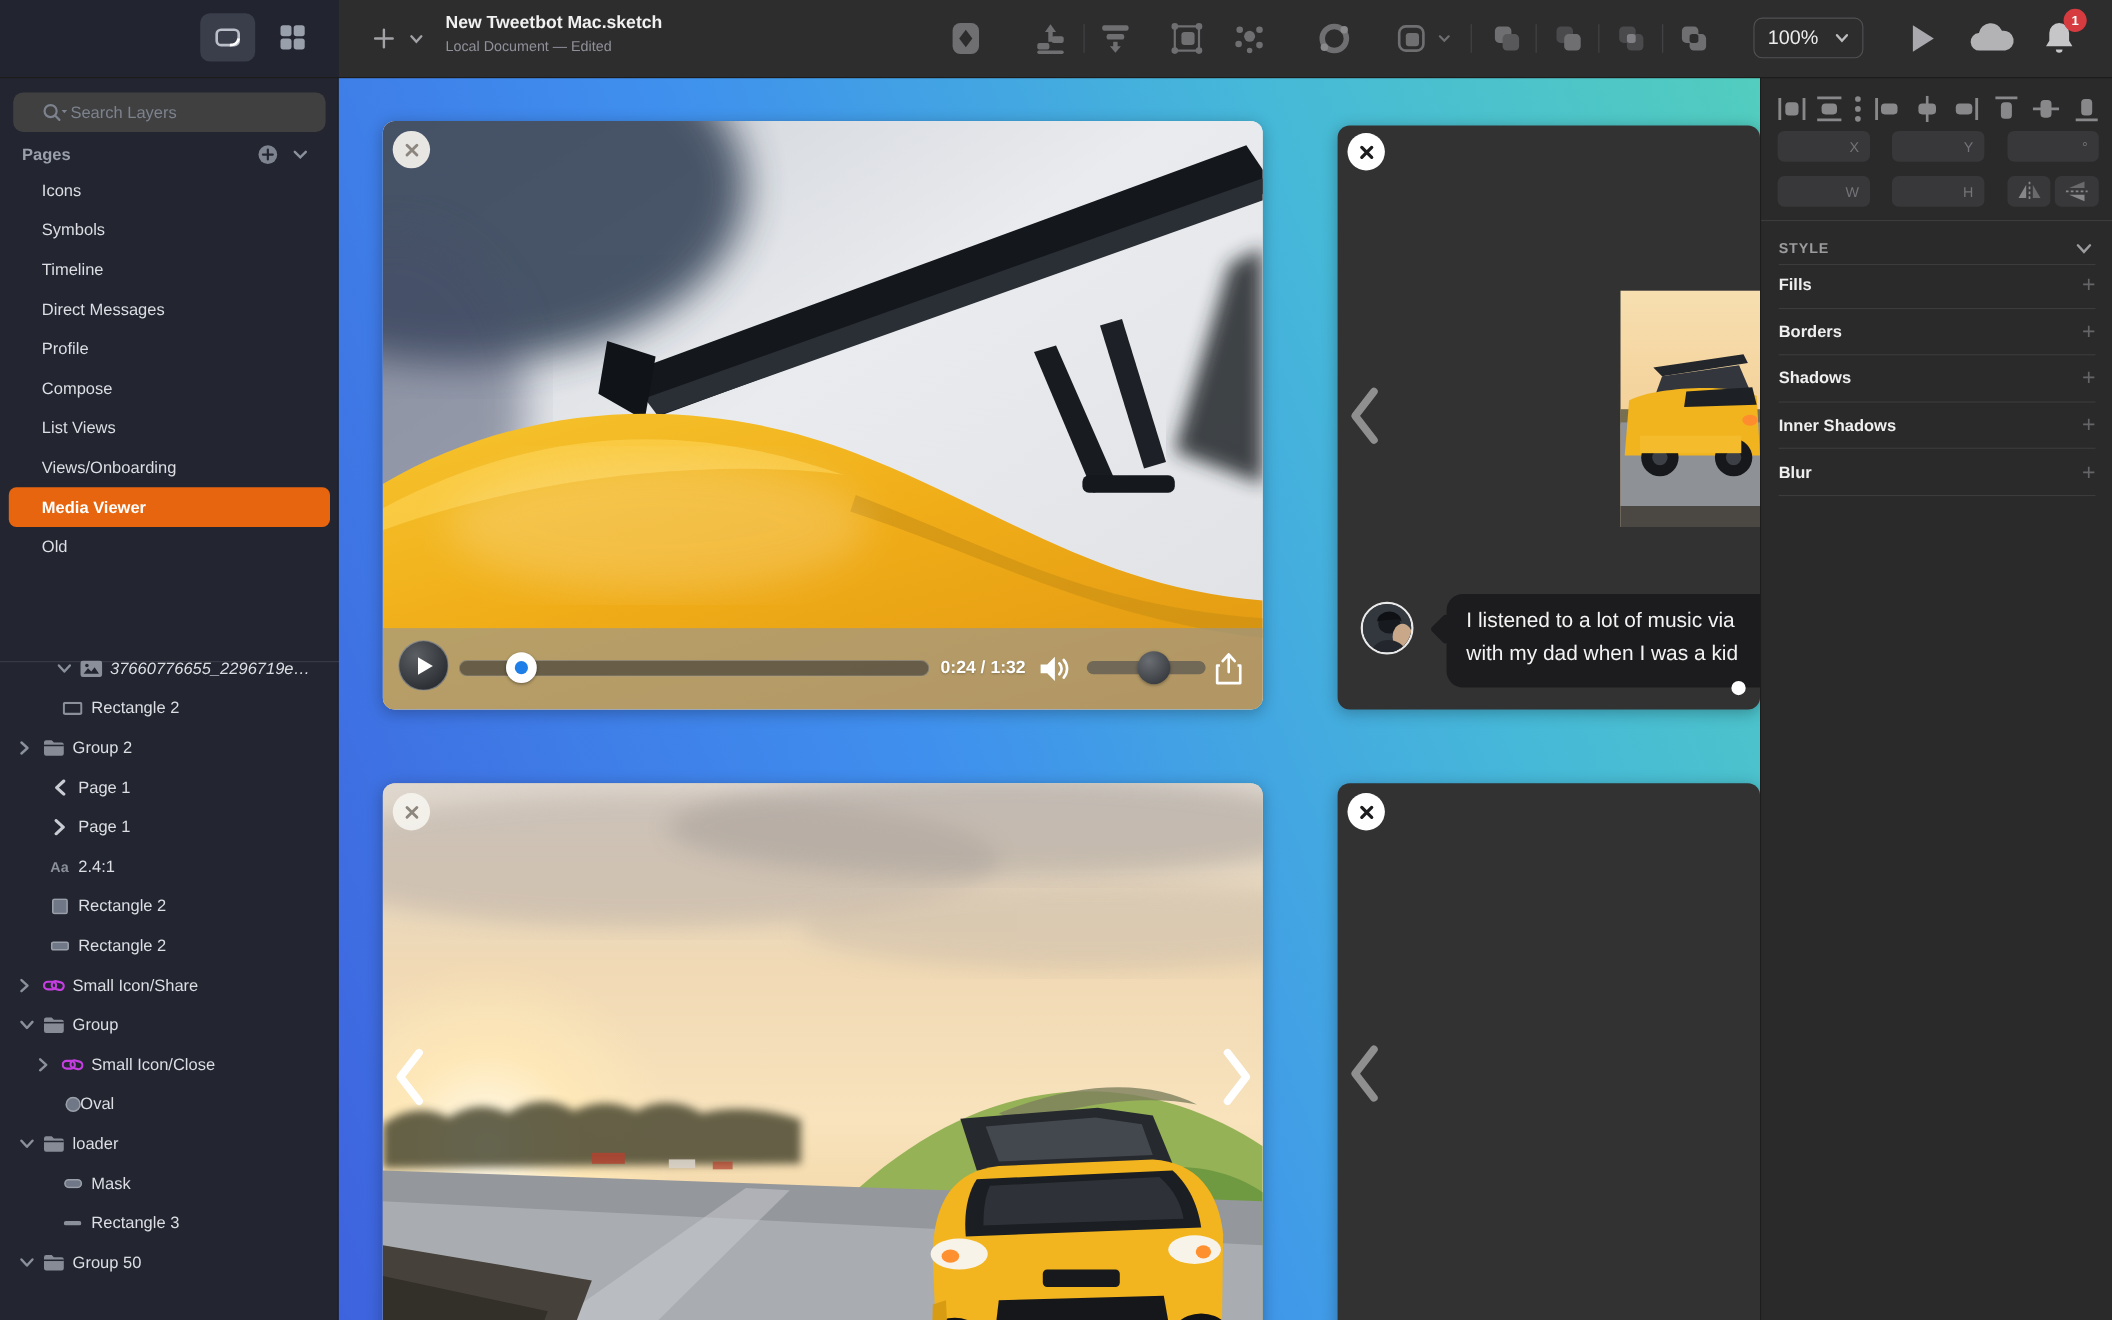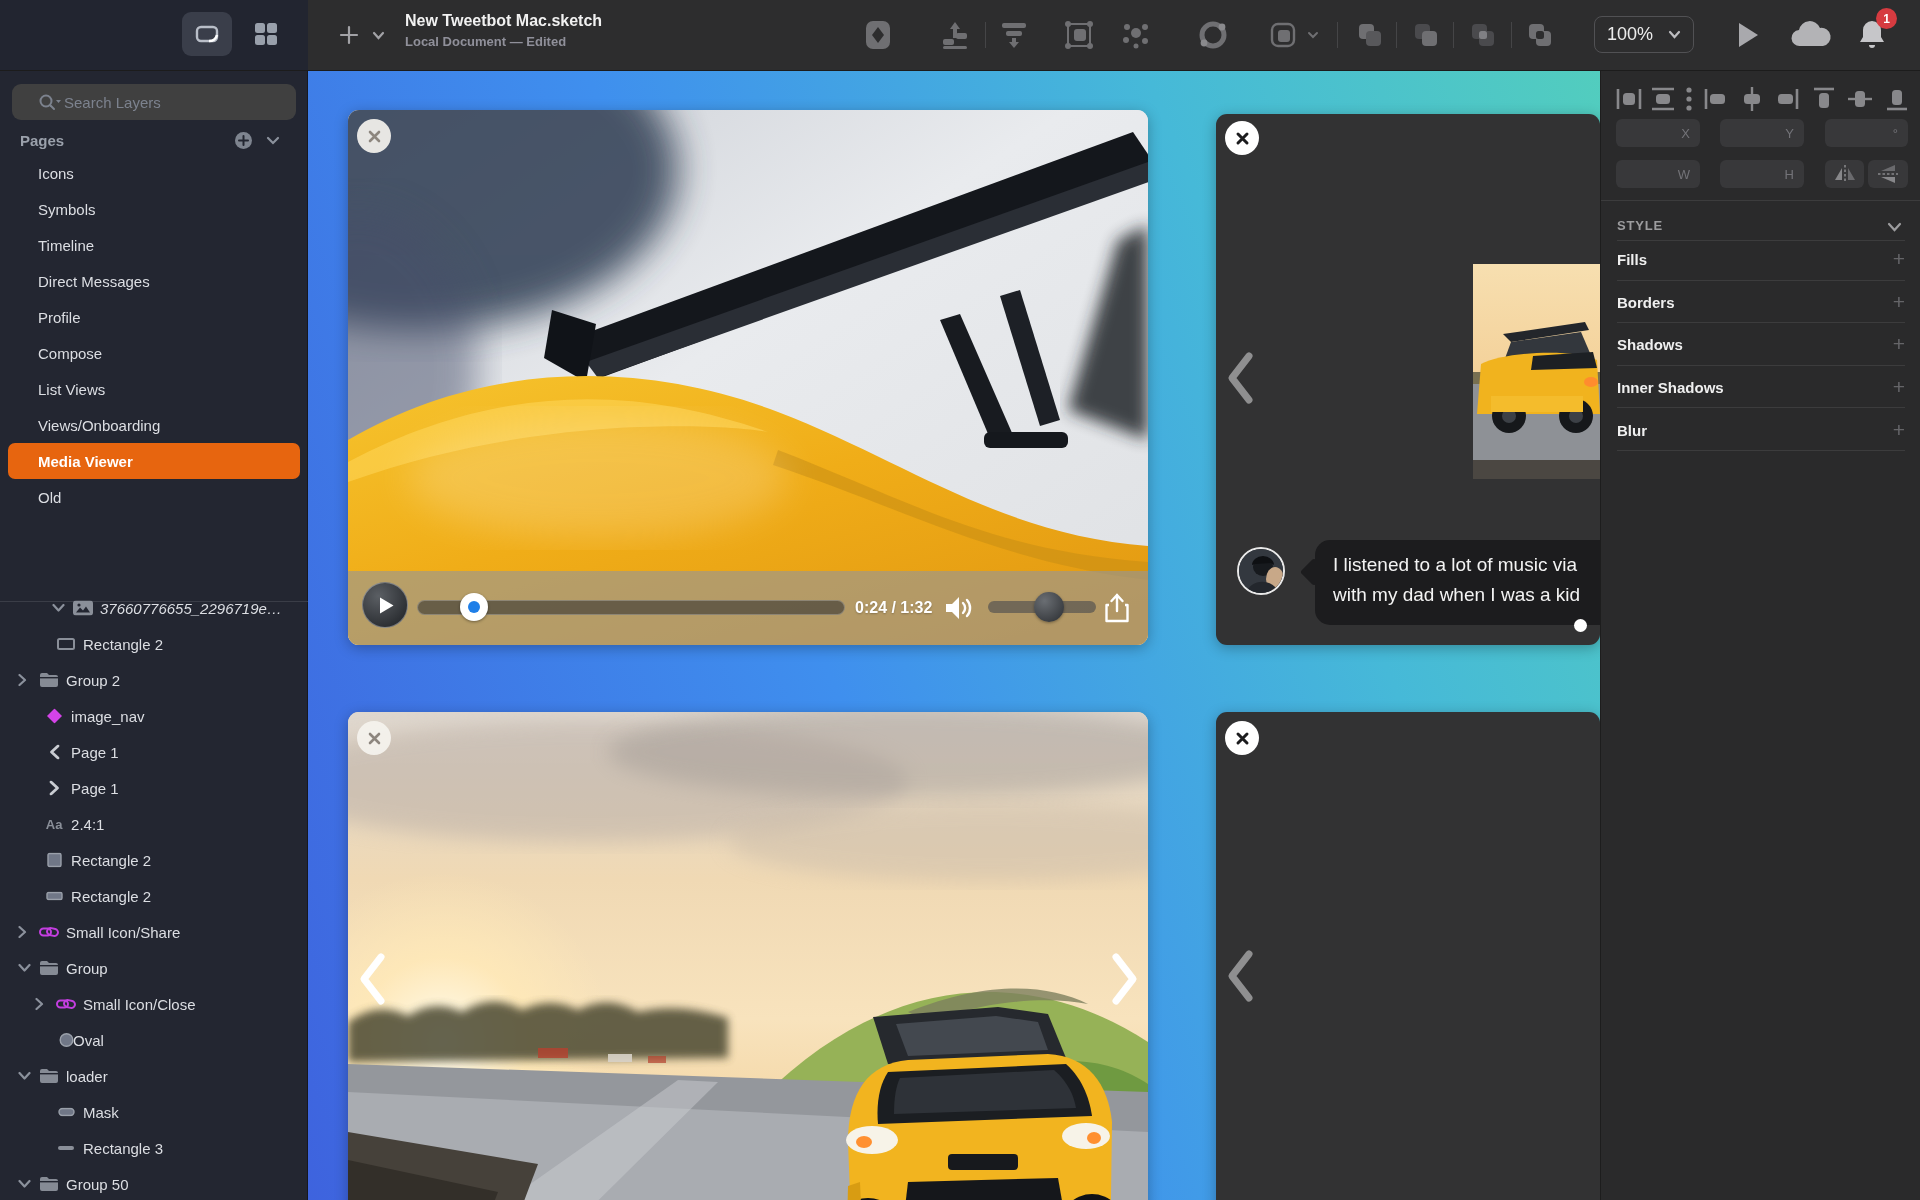--- a/index.html
+++ b/index.html
@@ -13,21 +13,21 @@
            border-bottom:1px solid #1c1c1c;z-index:30;}
   #toolbar-cap{position:absolute;top:0;left:0;width:308px;height:70px;background:#222530;}
   .view-toggle{position:absolute;top:12px;height:44px;display:flex;align-items:center;justify-content:center;border-radius:9px;}
   .tbtn{position:absolute;top:0;height:70px;display:flex;align-items:center;justify-content:center;}
   .tb-sep{position:absolute;top:22px;width:1px;height:26px;background:#454547;}
   #zoom-box{position:absolute;left:1594px;top:16px;width:100px;height:37px;border:1px solid #515154;
             border-radius:8px;display:flex;align-items:center;box-sizing:border-box;padding:0 12px;justify-content:space-between;}
   #zoom-box span{font-size:18px;color:#ececec;}
   #doc-title{position:absolute;left:405px;top:12px;}
   #doc-title .t{font-size:16px;font-weight:bold;color:#f1f1f1;line-height:18px;}
-  #doc-title .s{font-size:13px;color:#90909a;margin-top:4px;font-weight:bold;}
+  #doc-title .s{font-size:13px;color:#90909a;margin-top:4px;}
   #bell-badge{position:absolute;left:1876px;top:8px;min-width:21px;height:21px;border-radius:11px;background:#d63b40;
               color:#fff;font-size:12px;font-weight:bold;display:flex;align-items:center;justify-content:center;z-index:5;}
 
   
   #sidebar{position:absolute;top:70px;left:0;width:308px;height:1130px;background:#232631;box-shadow:inset -1px 0 0 rgba(0,0,0,.35);}
   #search-field{position:absolute;left:12px;top:14px;width:284px;height:36px;background:#404040;border-radius:9px;
                 display:flex;align-items:center;box-sizing:border-box;padding:0 10px;justify-content:flex-end;}
   #search-field input{background:transparent;border:none;outline:none;color:#cfd2d8;font-size:15px;width:220px;
                       font-family:"Liberation Sans",sans-serif;}
   #search-field input::placeholder{color:#7c828e;}
@@ -342,28 +342,20 @@
               <path d="M1.5 1.5 L7 6.5 L1.5 11.5" stroke="#8b919c" stroke-width="2.2" fill="none" stroke-linecap="round" stroke-linejoin="round"></path>
             </svg>
           </span>
           <span class="ico" style="left: 38px;">
             <svg width="20" height="16" viewBox="0 0 20 16">
               <path d="M1 3 a2 2 0 0 1 2-2 h5 l2 2 h7 a2 2 0 0 1 2 2 v8 a2 2 0 0 1 -2 2 H3 a2 2 0 0 1 -2-2 Z" fill="#868b95"></path>
               <rect x="1" y="5" width="18" height="1.4" fill="#232631"></rect>
             </svg>
           </span>
           <span class="lbl" style="left: 66px;">Group 2</span>
-        </div>
-        <div class="layer-row">
-          <span class="ico" style="left: 43.1px;">
-            <svg width="15" height="15" viewBox="0 0 15 15">
-              <path d="M7.5 0 L15 7.5 L7.5 15 L0 7.5 Z" fill="#d443e8"></path>
-            </svg>
-          </span>
-          <span class="lbl" style="left: 71.1px;">image_nav</span>
         </div>
         <div class="layer-row">
           <span class="ico" style="left: 43.1px;">
             <svg width="11" height="15" viewBox="0 0 11 15">
               <path d="M9 1.5 L2.5 7.5 L9 13.5" stroke="#c9ccd2" stroke-width="2.8" fill="none" stroke-linecap="round" stroke-linejoin="round"></path>
             </svg>
           </span>
           <span class="lbl" style="left: 71.1px;">Page 1</span>
         </div>
         <div class="layer-row">

